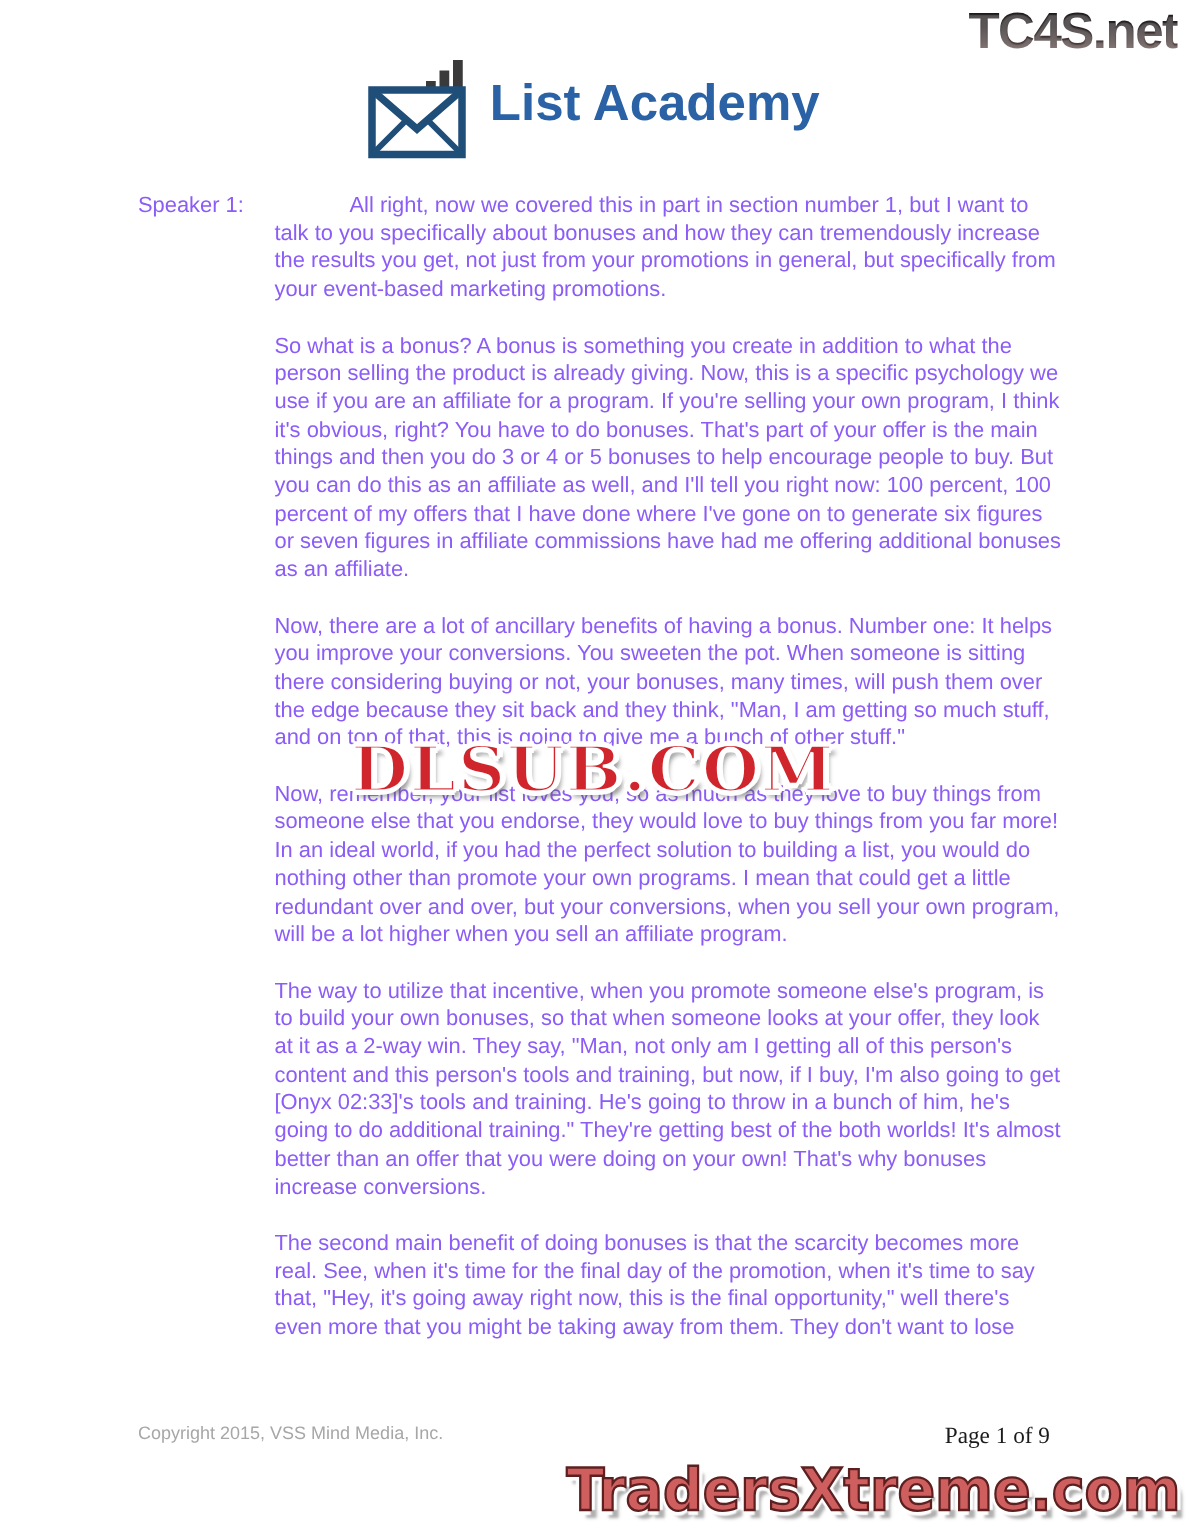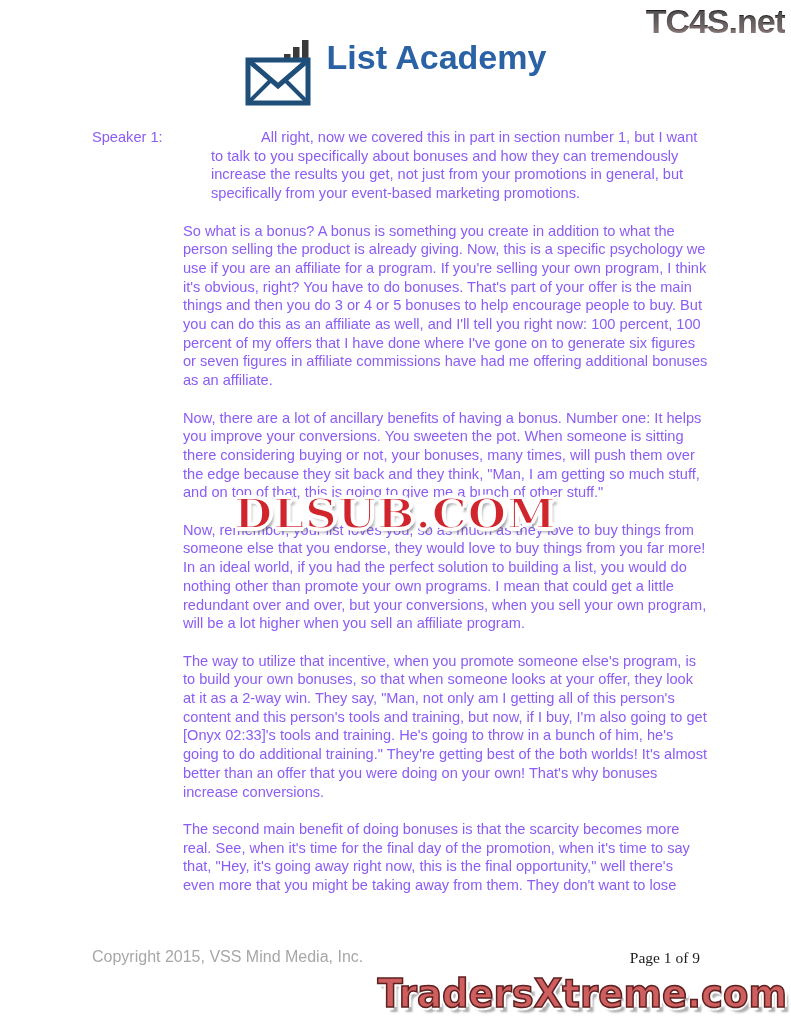--- a/index.html
+++ b/index.html
@@ -31,21 +31,21 @@
   }
 
   
   .logo {
     position: absolute;
     top: 40px;
     left: 0;
     width: 100%;
     display: flex;
     justify-content: center;
-    align-items: flex-start;
+    align-items: center;
     gap: 10px;
     height: 66px;
   }
   .logo-icon { width: 72px; height: 66px; flex: 0 0 auto; }
   .logo-text {
     font-size: 34px;
     font-weight: bold;
     color: #2a62a5;
     letter-spacing: 0px;
     line-height: 1;
@@ -63,21 +63,21 @@
     line-height: 18.7px;
   }
   .speaker {
     position: absolute;
     left: 0;
     top: 0;
     white-space: nowrap;
   }
   .paragraphs { margin-left: 91px; width: 525px; }
   .paragraphs p { margin: 0 0 18.7px 0; }
-  .paragraphs p:first-child { text-indent: 50px; margin-left: 28px; }
+  .paragraphs p:first-child { text-indent: 50px; }
 
   
   .dlsub {
     position: absolute;
     top: 488px;
     left: 234px;
     font-family: "DejaVu Serif", serif;
     font-weight: bold;
     font-size: 44px;
     letter-spacing: 1px;
@@ -89,21 +89,21 @@
     transform: scaleY(0.95);
     white-space: nowrap;
   }
 
   
   .footer-copyright {
     position: absolute;
     left: 92px;
     top: 948px;
     color: #a7a7a7;
-    font-size: 16px;
+    font-size: 12px;
   }
   .footer-page {
     position: absolute;
     right: 91px;
     top: 949px;
     color: #1c1c1c;
     font-family: "Liberation Serif", serif;
     font-size: 15.5px;
   }
 

